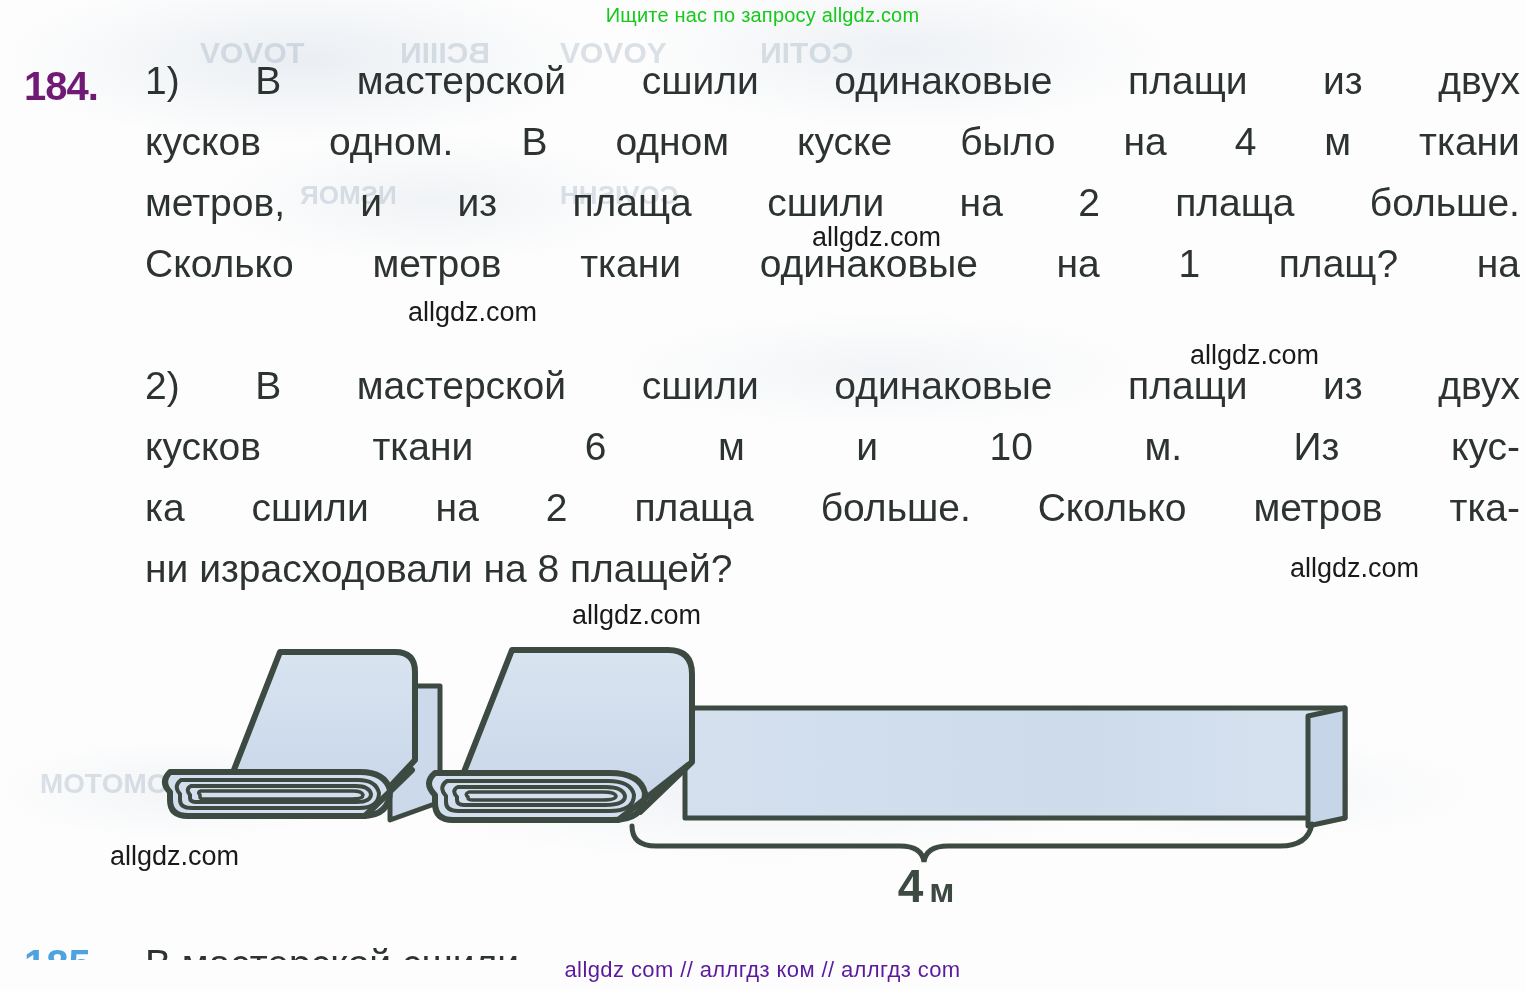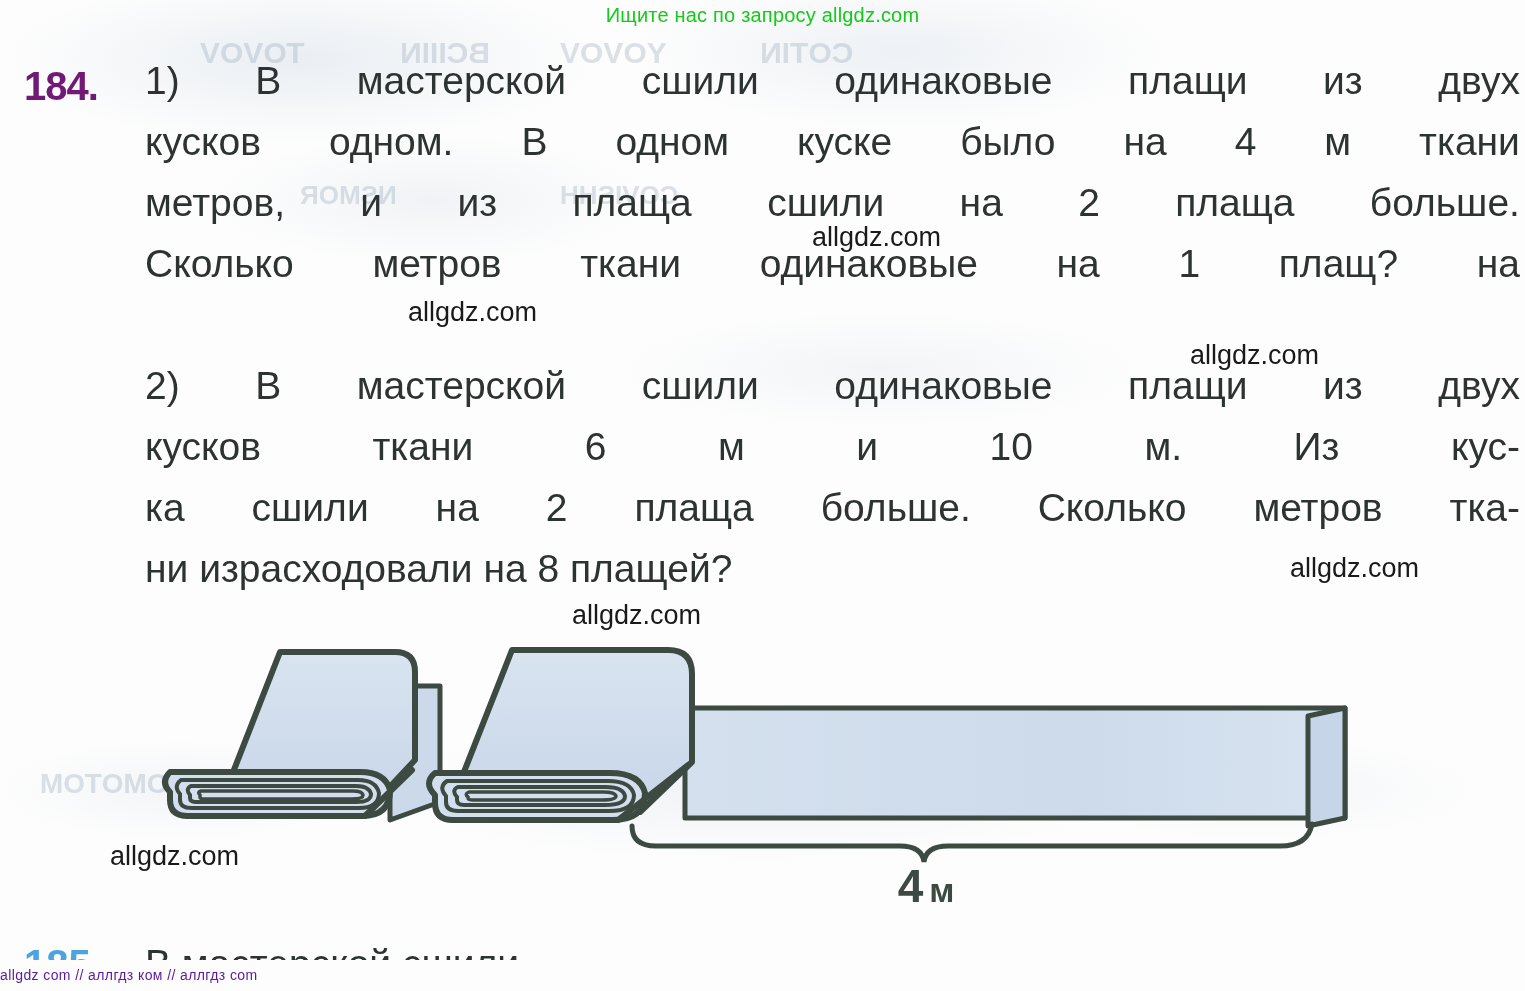--- a/index.html
+++ b/index.html
@@ -54,22 +54,22 @@
     font-size: 20px;
     color: #16c91a;
     font-family: "Liberation Sans", sans-serif;
     letter-spacing: .2px;
   }
   .banner-bottom {
     position: absolute;
     bottom: 8px;
     left: 0;
     width: 100%;
-    text-align: left;
-    font-size: 14px;
+    text-align: center;
+    font-size: 22px;
     color: #5b1a9e;
     font-family: "Liberation Sans", sans-serif;
     letter-spacing: .4px;
   }
 
   .ex-number {
     position: absolute;
     left: 24px;
     top: 48px;
     font-size: 40px;

